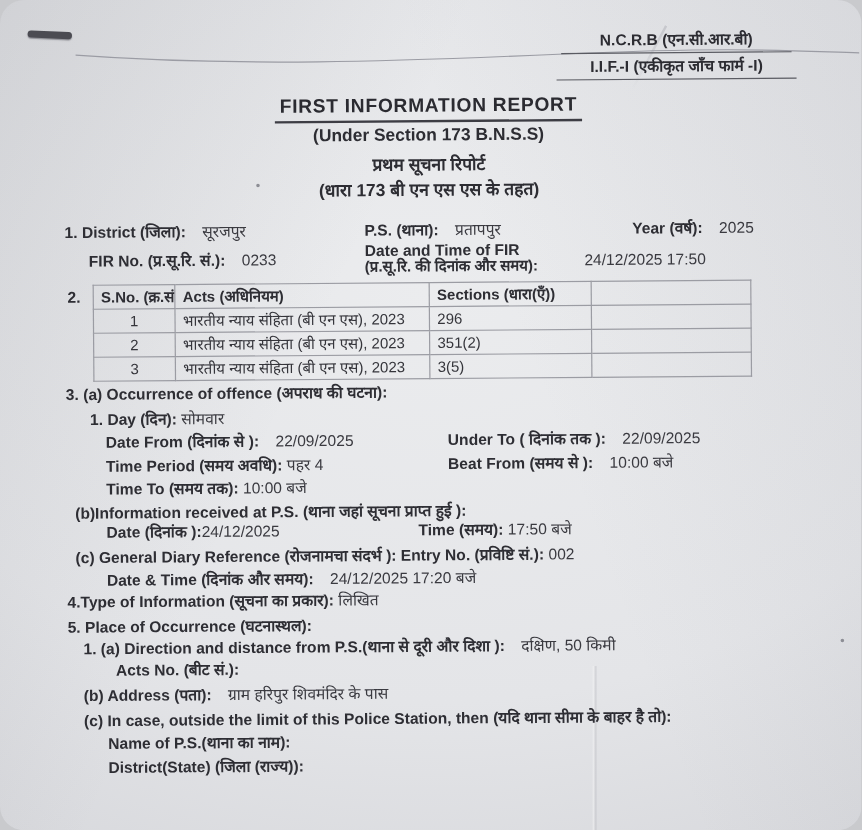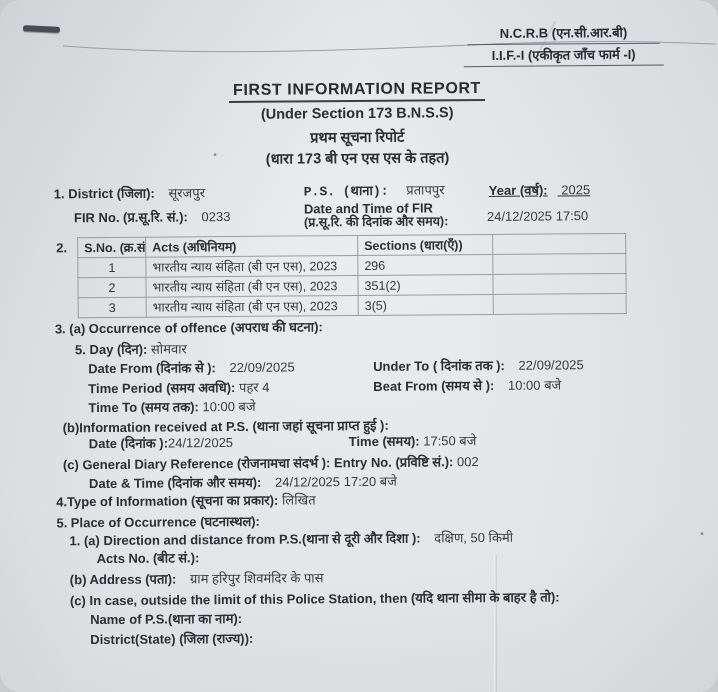--- a/index.html
+++ b/index.html
@@ -86,25 +86,25 @@
       <span class="title-sub">प्रथम सूचना रिपोर्ट</span>
     </div>
     <div class="title-wrap" style="top:147px;">
       <span class="title-sub">(धारा 173 बी एन एस एस के तहत)</span>
     </div>
 
     <div class="t" style="left:55px;top:184px;">
       <span class="lbl">1. District (जिला):</span><span class="sp"></span>
       <span class="val">सूरजपुर</span>
     </div>
-    <div class="t" style="left:305px;top:184px;font-family:Liberation Mono, monospace;">
+    <div class="t" style="left:305px;top:184px;">
       <span class="lbl">P.S. (थाना):</span><span class="sp"></span>
       <span class="val">प्रतापपुर</span>
     </div>
-    <div class="t" style="left:490px;top:184px;text-decoration:underline;">
+    <div class="t" style="left:528px;top:184px;">
       <span class="lbl">Year (वर्ष):</span><span class="sp"></span>
       <span class="val">2025</span>
     </div>
 
     <div class="t" style="left:75px;top:208px;">
       <span class="lbl">FIR No. (प्र.सू.रि. सं.):</span><span class="sp"></span>
       <span class="val">0233</span>
     </div>
     <div class="t" style="left:305px;top:201px;">
       <span class="lbl">Date and Time of FIR</span>
@@ -147,21 +147,21 @@
         <td class="c">3</td>
         <td>भारतीय न्याय संहिता (बी एन एस), 2023</td>
         <td>3(5)</td>
         <td></td>
       </tr>
     </tbody>
       </table>
 
     <div class="t lbl" style="left:55px;top:319px;">3. (a) Occurrence of offence (अपराध की घटना):</div>
     <div class="t" style="left:75px;top:340px;">
-      <span class="lbl">5. Day (दिन):</span>
+      <span class="lbl">1. Day (दिन):</span>
       <span class="val">सोमवार</span>
     </div>
     <div class="t" style="left:88px;top:359px;">
       <span class="lbl">Date From (दिनांक से ):</span><span class="sp"></span>
       <span class="val">22/09/2025</span>
     </div>
     <div class="t" style="left:373px;top:359px;">
       <span class="lbl">Under To ( दिनांक तक ):</span><span class="sp"></span>
       <span class="val">22/09/2025</span>
     </div>

